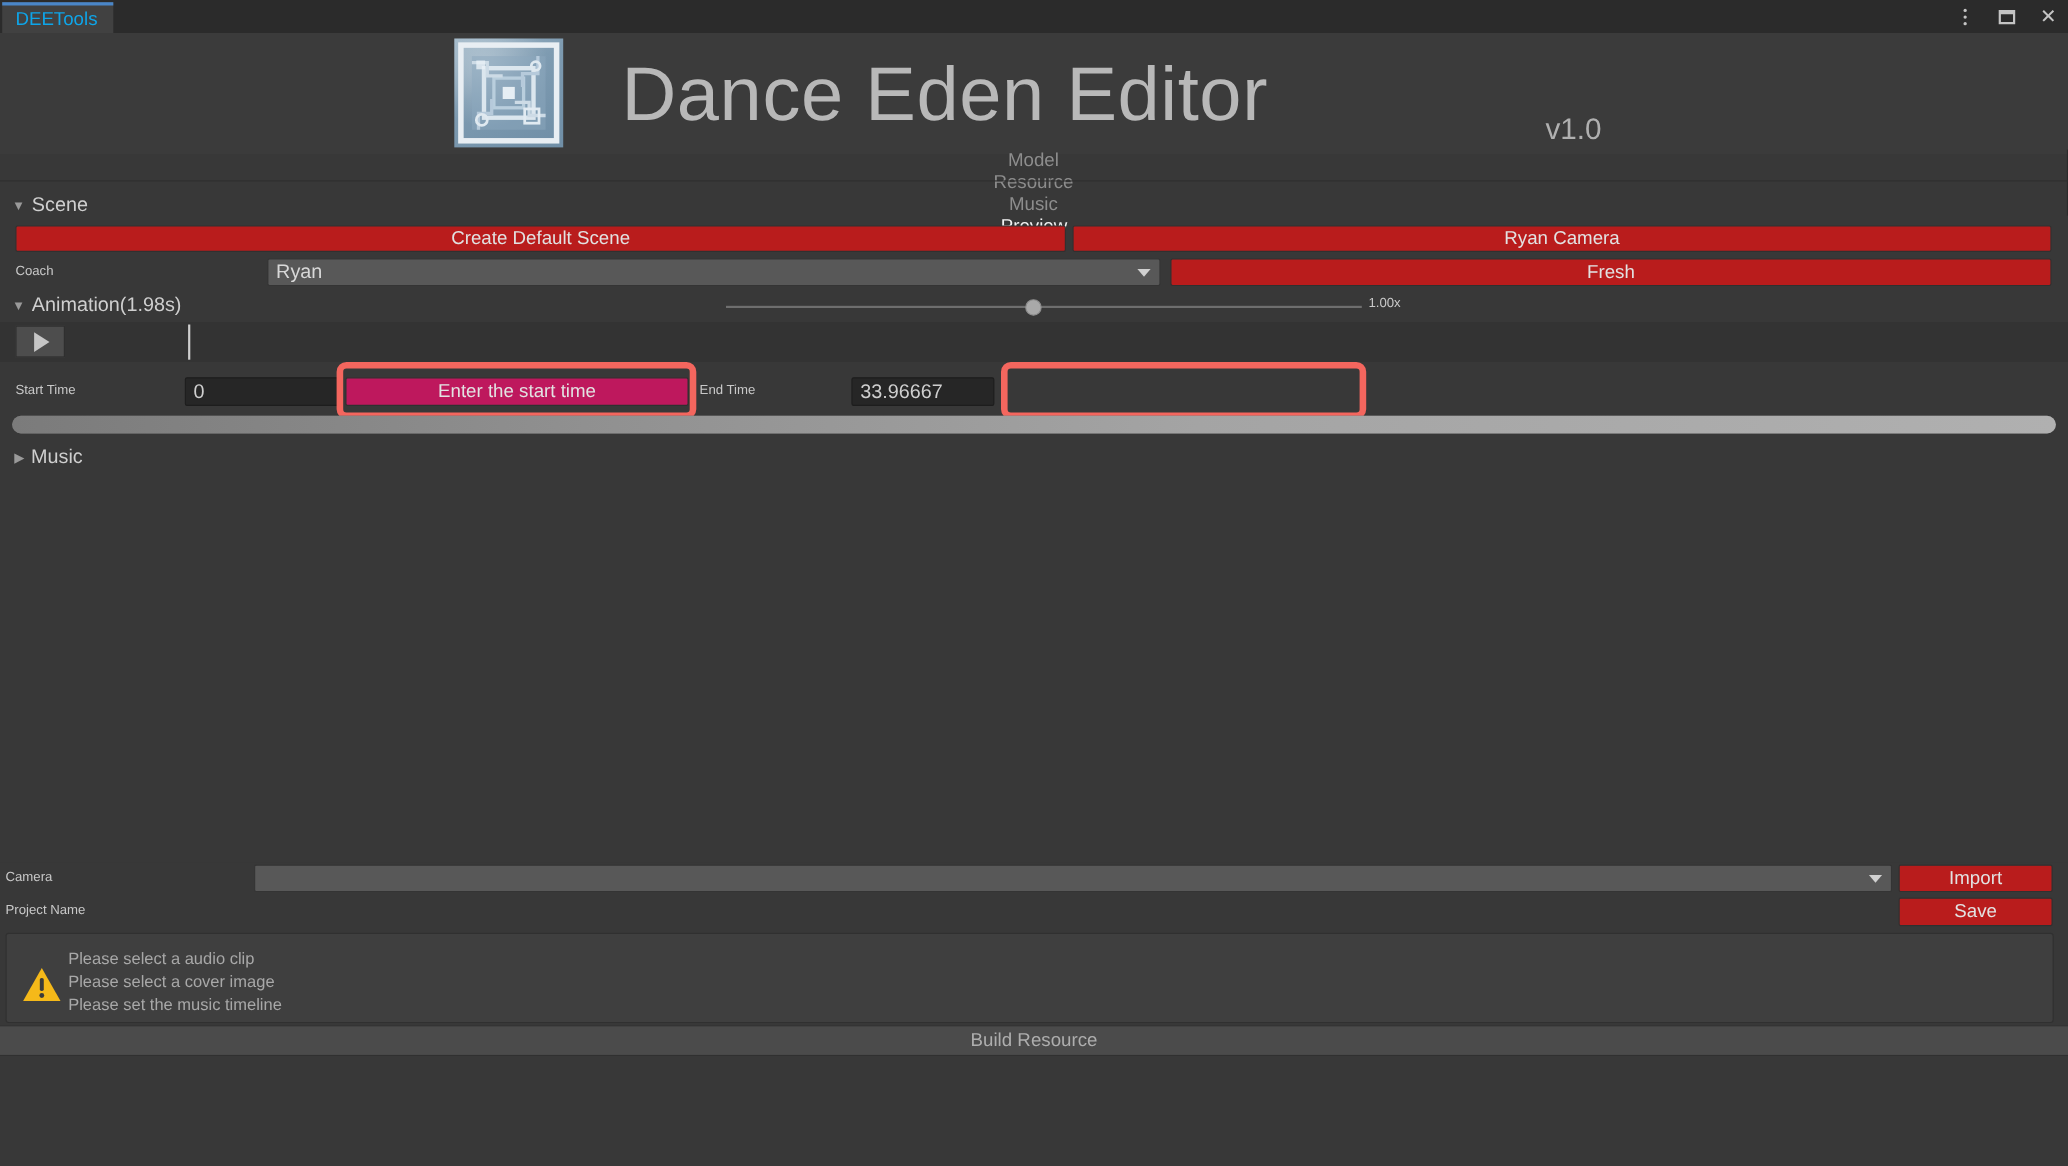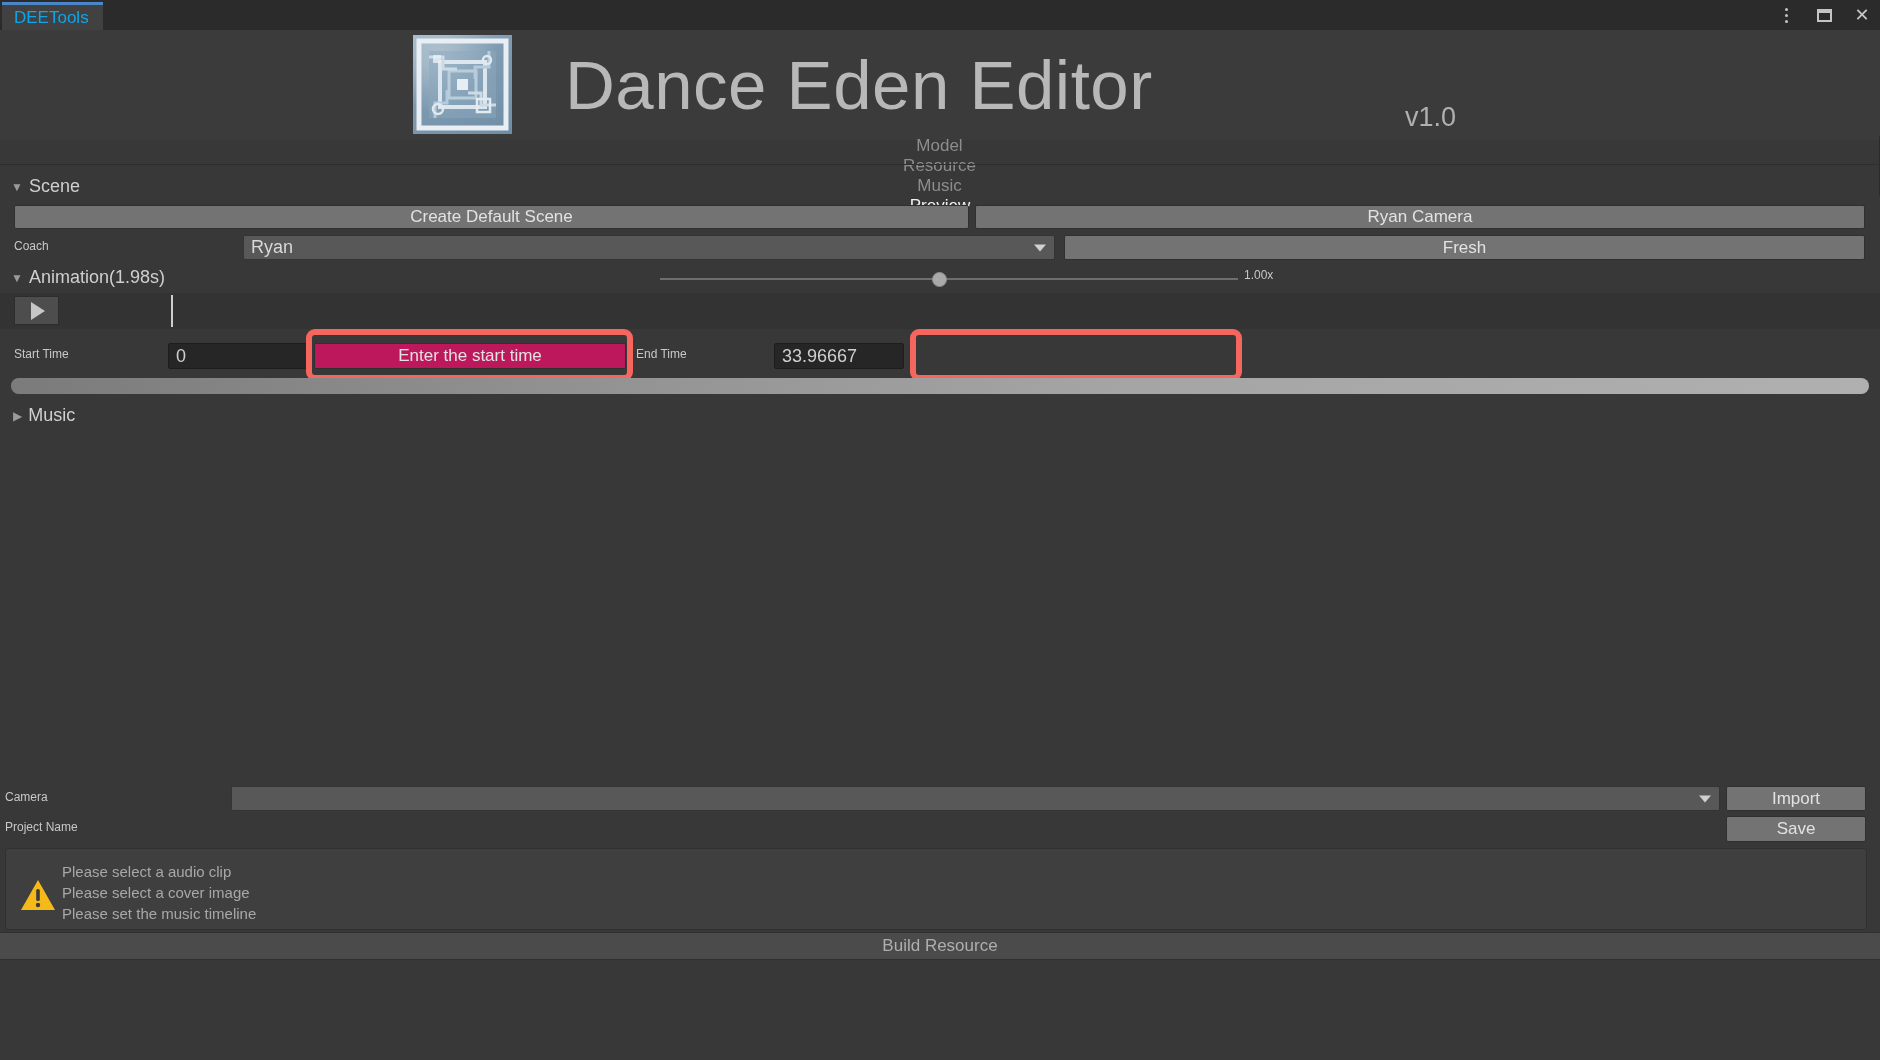--- a/index.html
+++ b/index.html
@@ -66,21 +66,21 @@
   .tabstrip .t.active{ color:#f2f2f2; }
 
   .hr{ position:absolute; left:0; width:1880px; height:1px; background:#2e2e2e; }
 
   
   .fold{ position:absolute; display:flex; align-items:center; gap:6px;
     font-size:18px; color:#cfcfcf; }
   .fold .arr{ color:#9a9a9a; font-size:12px; line-height:1; }
 
   .btn{
-    position:absolute; background:#737373; border:1px solid #303030;
+    position:absolute; background:#b91c1c; border:1px solid #303030;
     color:#e2e2e2; font-size:17px;
     display:flex; align-items:center; justify-content:center;
     border-radius:2px;
   }
   .btn.soft{ background:#be185d; }
   .lbl{ position:absolute; font-size:12px; color:#c8c8c8; }
 
   .field{
     position:absolute; background:#262626; border:1px solid #1d1d1d;
     color:#cfcfcf; font-size:18px; display:flex; align-items:center;

